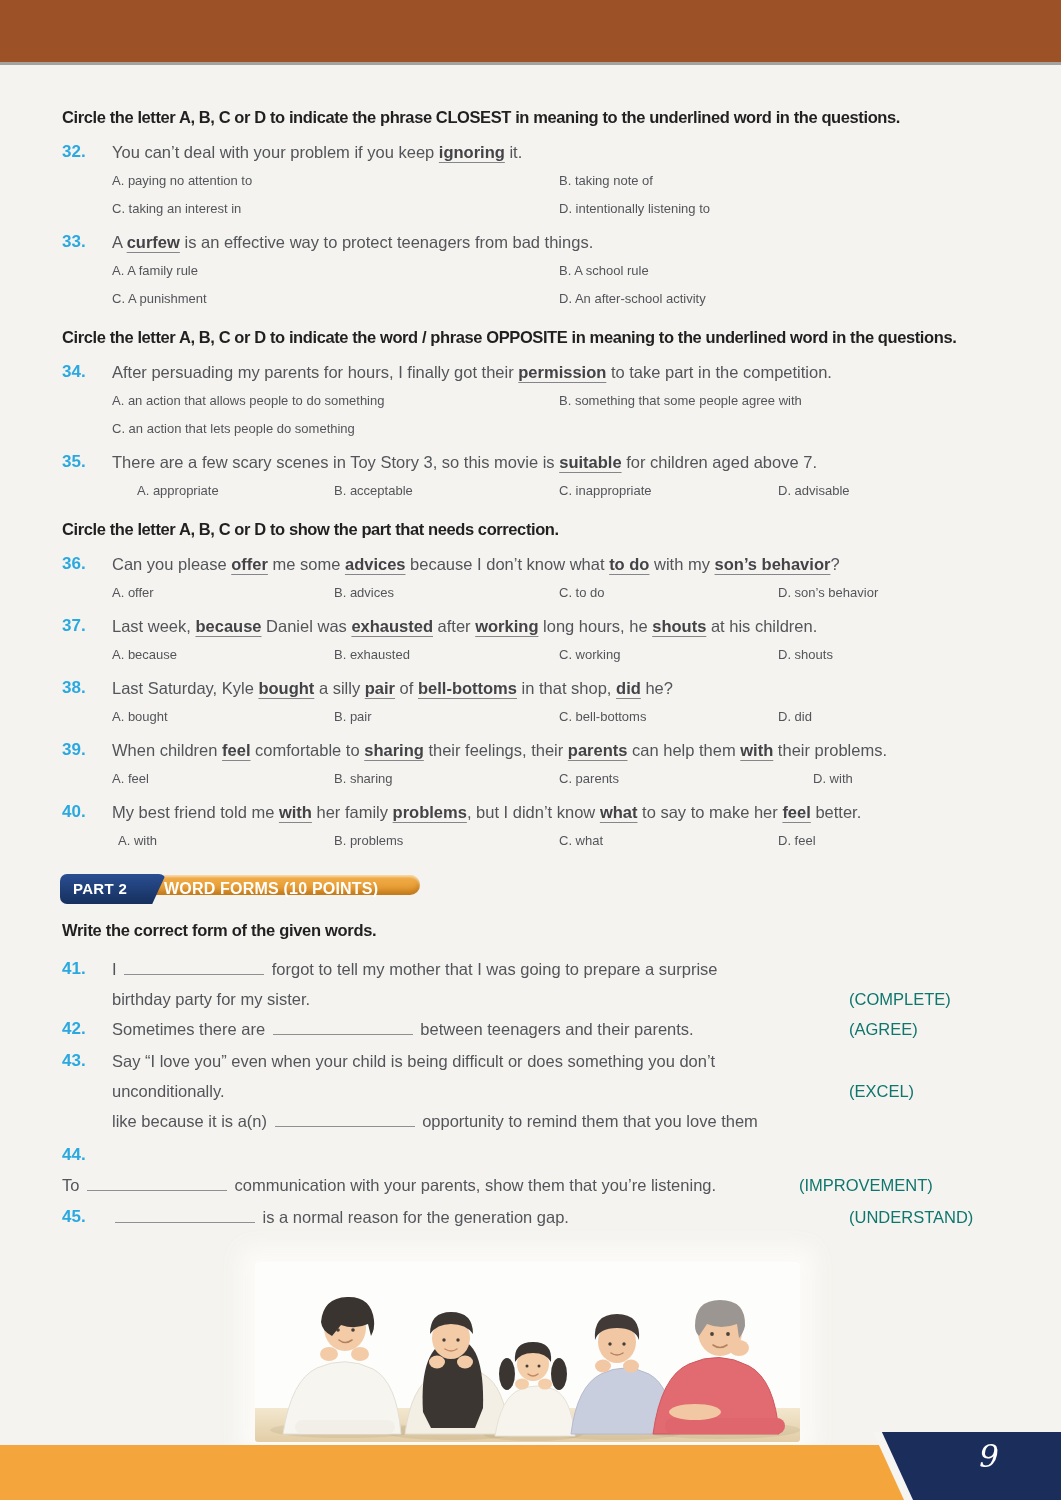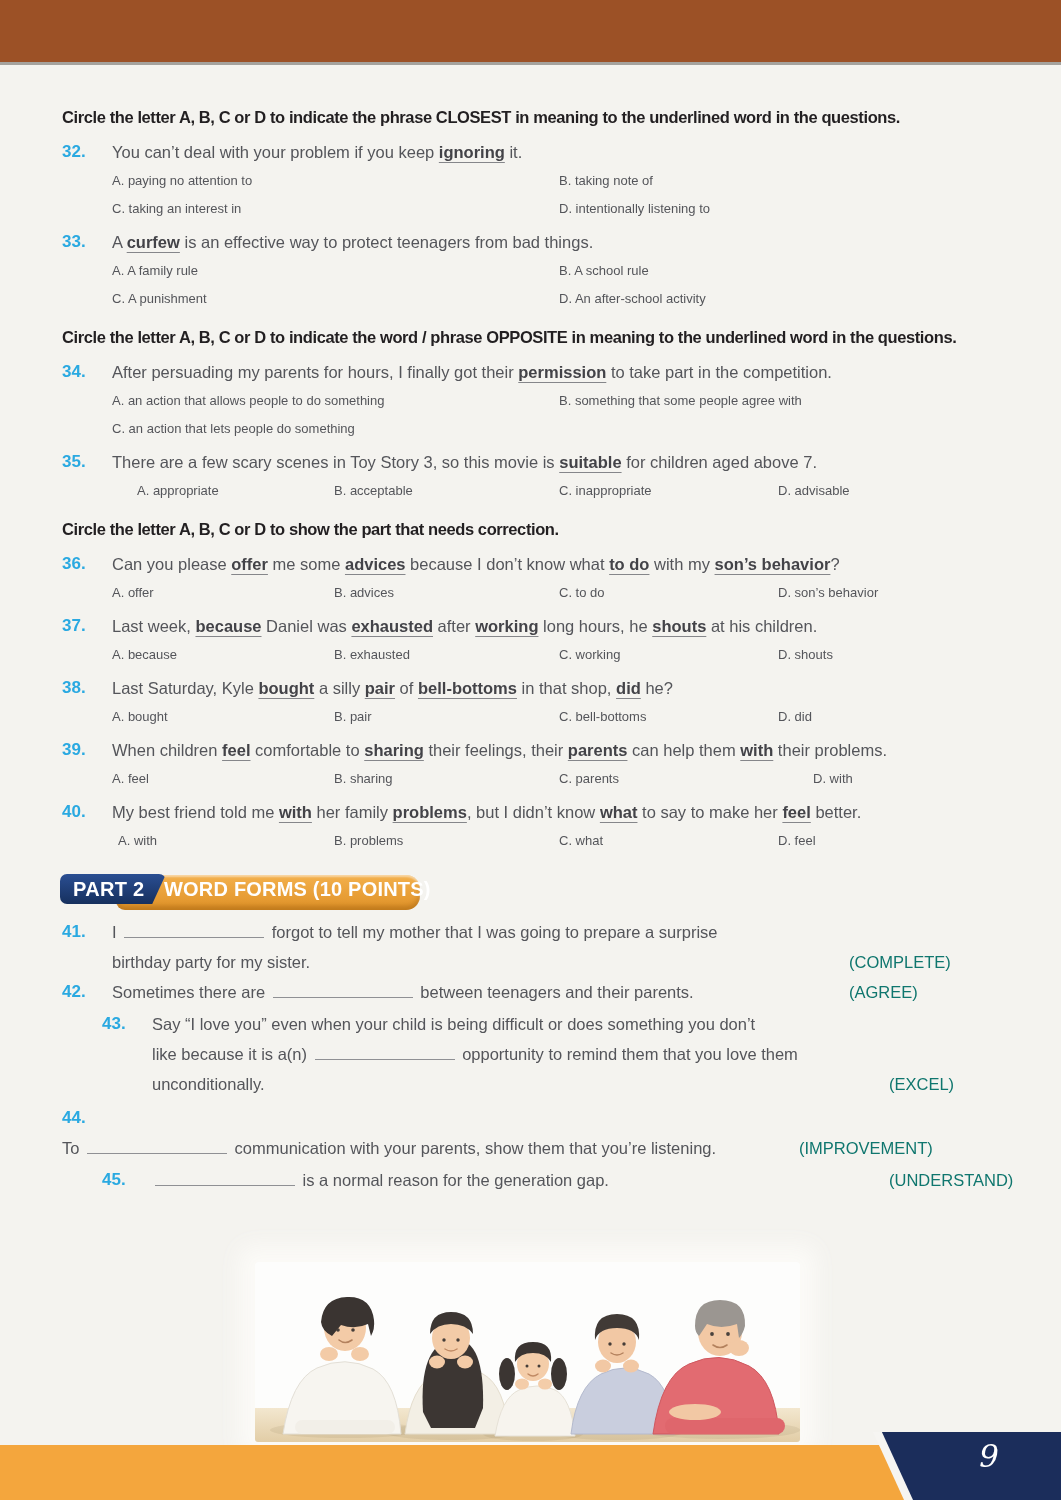--- a/index.html
+++ b/index.html
@@ -28,39 +28,39 @@
   .uw {
     font-weight:bold; color:#434348;
     text-decoration:underline; text-underline-offset:4px;
     text-decoration-thickness:1px; text-decoration-color:#85868a;
   }
   .opt-row { position:relative; height:19px; margin-top:9px; }
   .opt { position:absolute; top:0; white-space:nowrap; font-size:13px; }
 
   .part-badge { position:relative; margin-top:24px; margin-left:-2px; height:30px; width:360px; }
   .badge-orange {
-    position:absolute; left:56px; top:1px; height:35px; right:0;
+    position:absolute; left:56px; top:1px; height:20px; right:0;
     border-radius:9px 14px 14px 9px;
     background:linear-gradient(#f3b04c,#e09228);
     box-shadow: inset 0 2px 2px rgba(255,255,255,.5), inset 0 -4px 5px rgba(140,82,8,.38);
-    color:#fff; font-weight:bold; font-size:20px; line-height:28px;
+    color:#fff; font-weight:bold; font-size:16px; line-height:28px;
     padding-left:48px; letter-spacing:0.2px; white-space:nowrap;
   }
   .badge-blue {
     position:absolute; left:0; top:0; height:30px; width:106px;
     background:linear-gradient(#2a4e92,#16305e);
     border-radius:7px;
     clip-path:polygon(0 0, 100% 0, 87% 100%, 0 100%);
-    color:#fff; font-weight:bold; font-size:20px; line-height:30px;
+    color:#fff; font-weight:bold; font-size:15px; line-height:30px;
     padding-left:13px; letter-spacing:0.3px;
   }
 
   .wf-heading { font-weight:bold; color:#221f21; font-size:16.5px; letter-spacing:-0.3px; line-height:21px; margin-top:16px; }
   .wf { display:flex; }
-  .wf.m13 { margin-top:13px; } .wf.m2 { margin-top:2px;margin-left:40px; } .wf.m4 { margin-top:4px;flex-direction:column; }
+  .wf.m13 { margin-top:13px; } .wf.m2 { margin-top:2px; } .wf.m4 { margin-top:4px;flex-direction:column; }
   .wf-lines { flex:1; }
   .wf-line { position:relative; line-height:30px; font-size:16.5px; white-space:nowrap; }
   .blank { display:inline-block; width:140px; height:13px; border-bottom:1.5px solid #8f9094; margin:0 3px; }
   .hint { position:absolute; left:737px; top:0; color:#0f766e; white-space:nowrap; }
 
   .photo {
     position:absolute; left:255px; top:1262px; width:545px; height:180px;
     border-radius:3px; box-shadow:0 0 22px 16px rgba(252,251,248,0.95);
     overflow:hidden;
   }
@@ -204,40 +204,41 @@
             </div>
           </div>
         </div>
       </div>
 
     <div class="part-badge">
       <div class="badge-orange">WORD FORMS (10 POINTS)</div>
       <div class="badge-blue">PART 2</div>
     </div>
 
+    <div class="wf-heading">Write the correct form of the given words.</div>
     <div id="wordforms">
         <div class="wf m13">
           <span class="qnum" style="line-height: 30px;">41.</span>
           <div class="wf-lines">
             <div class="wf-line"><span>I </span><span class="blank"></span><span> forgot to tell my mother that I was going to prepare a surprise</span></div>
             <div class="wf-line"><span>birthday party for my sister.</span><span class="hint">(COMPLETE)</span></div>
           </div>
         </div>
         <div class="wf">
           <span class="qnum" style="line-height: 30px;">42.</span>
           <div class="wf-lines">
             <div class="wf-line"><span>Sometimes there are </span><span class="blank"></span><span> between teenagers and their parents.</span><span class="hint">(AGREE)</span></div>
           </div>
         </div>
         <div class="wf m2">
           <span class="qnum" style="line-height: 30px;">43.</span>
           <div class="wf-lines">
             <div class="wf-line"><span>Say “I love you” even when your child is being difficult or does something you don’t</span></div>
+            <div class="wf-line"><span>unconditionally.</span><span class="hint">(EXCEL)</span></div>
             <div class="wf-line"><span>like because it is a(n) </span><span class="blank"></span><span> opportunity to remind them that you love them</span></div>
-            <div class="wf-line"><span>unconditionally.</span><span class="hint">(EXCEL)</span></div>
           </div>
         </div>
         <div class="wf m4">
           <span class="qnum" style="line-height: 30px;">44.</span>
           <div class="wf-lines">
             <div class="wf-line"><span>To </span><span class="blank"></span><span> communication with your parents, show them that you’re listening.</span><span class="hint">(IMPROVEMENT)</span></div>
           </div>
         </div>
         <div class="wf m2">
           <span class="qnum" style="line-height: 30px;">45.</span>

